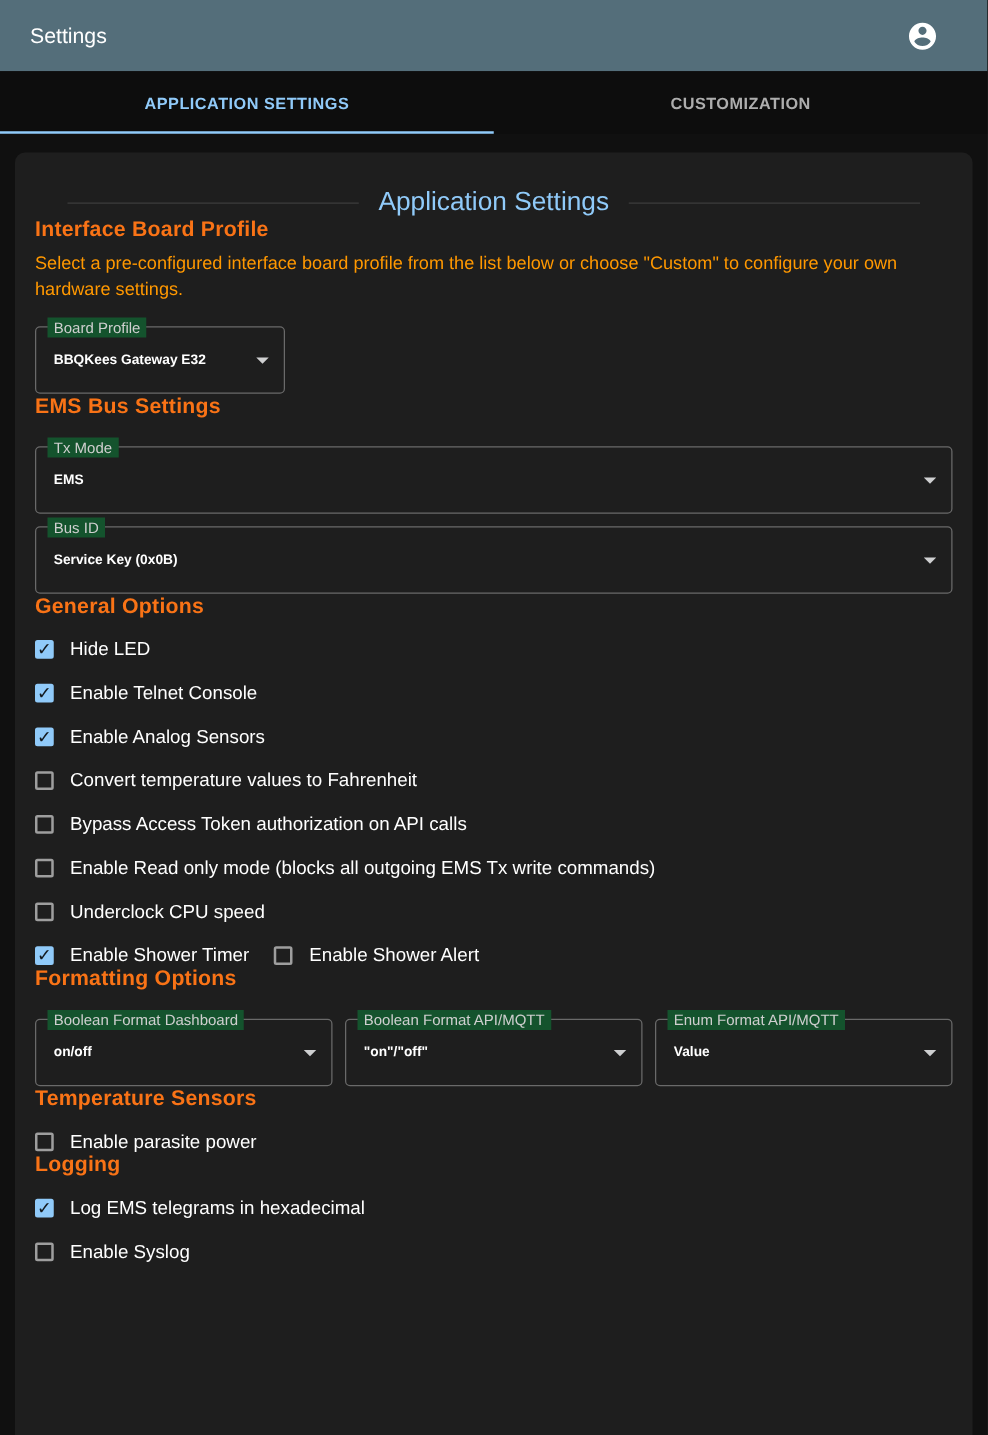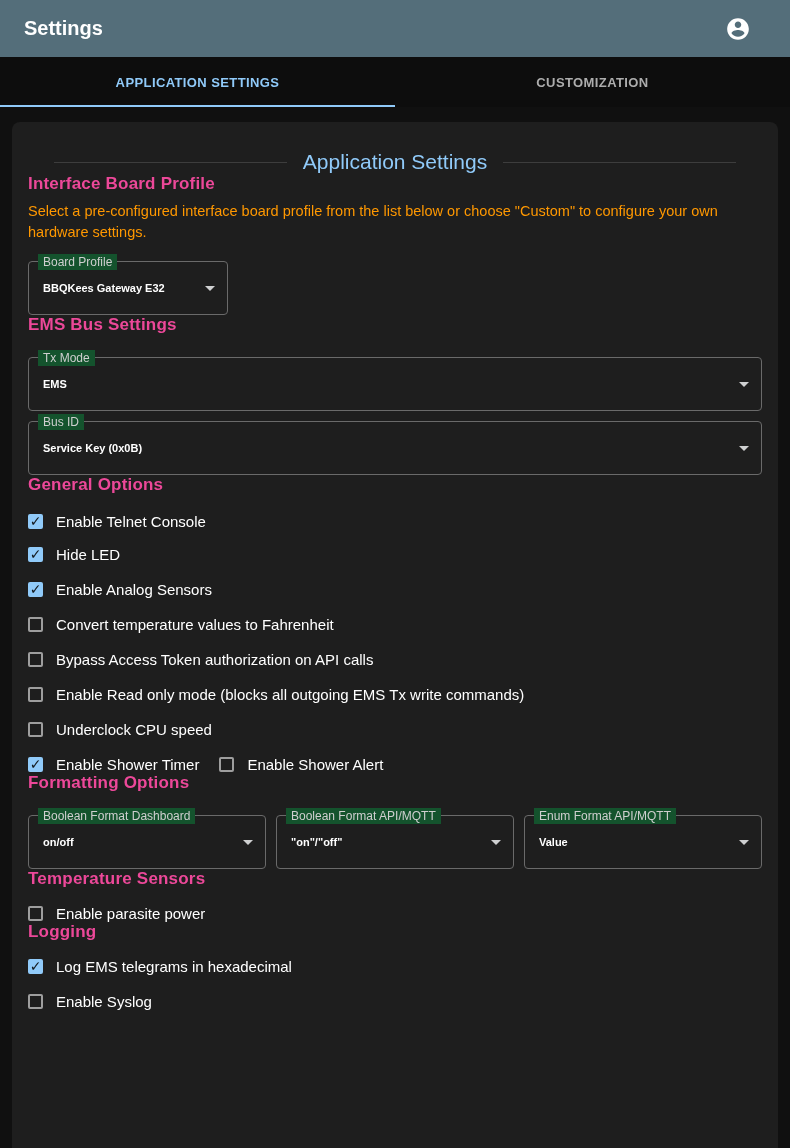--- a/index.html
+++ b/index.html
@@ -9,21 +9,21 @@
     background: #101010;
     font-family: "Liberation Sans", "DejaVu Sans", sans-serif;
     color: #fff;
   }
   
   .appbar {
     height: 57px; background: #546e7a;
     display: flex; align-items: center; justify-content: space-between;
     padding: 0 24px 0 24px;
   }
-  .appbar-title { font-size: 20px; font-weight: 700; color: #ffffff; }
+  .appbar-title { font-size: 17px; font-weight: 400; color: #ffffff; }
   .avatar-btn {
     background: none; border: none; padding: 0; cursor: pointer;
     width: 28px; height: 28px; display: flex; align-items: center; justify-content: center;
     margin-right: 14px;
   }
   .avatar-btn svg { width: 26px; height: 26px; fill: #ffffff; }
   
   .tabs { height: 50px; background: #0d0d0d; display: flex; }
   .tab {
     flex: 1; display: flex; align-items: center; justify-content: center;
@@ -41,21 +41,21 @@
   }
   
   .title-divider { display: flex; align-items: center; margin: 14px 26px 0 26px; }
   .title-divider .line { flex: 1; height: 1px; background: #3d3d3d; }
   .page-heading {
     font-size: 21px; font-weight: 500; color: #90caf9;
     margin: 0 16px; white-space: nowrap;
   }
   
   h2.section-heading {
-    font-size: 17px; font-weight: 700; color: #ec4899; margin: 0;
+    font-size: 17px; font-weight: 700; color: #f97316; margin: 0;
     letter-spacing: 0.2px;
   }
   .mt-board { margin-top: 38px; }
   .mt-ems { margin-top: 20px; }
   .mt-general { margin-top: 30px; }
   .mt-formatting { margin-top: 32px; }
   .mt-sensors { margin-top: 30px; }
   .mt-logging { margin-top: 34px; }
   .warning-note {
     color: #ff9800; font-size: 14.5px; line-height: 21px;
@@ -148,27 +148,27 @@
     </div>
     <div class="sel">
       <span class="sel-label">Bus ID</span>
       <span class="sel-value">Service Key (0x0B)</span>
       <span class="sel-arrow"></span>
     </div>
   </div>
 
   <h2 class="section-heading mt-general">General Options</h2>
 
+  <div class="cb-row first">
+    <span class="cb checked"></span>
+    <span class="cb-label">Hide LED</span>
+  </div>
   <div class="cb-row">
     <span class="cb checked"></span>
     <span class="cb-label">Enable Telnet Console</span>
-  </div>
-  <div class="cb-row first">
-    <span class="cb checked"></span>
-    <span class="cb-label">Hide LED</span>
   </div>
   <div class="cb-row">
     <span class="cb checked"></span>
     <span class="cb-label">Enable Analog Sensors</span>
   </div>
   <div class="cb-row">
     <span class="cb"></span>
     <span class="cb-label">Convert temperature values to Fahrenheit</span>
   </div>
   <div class="cb-row">

